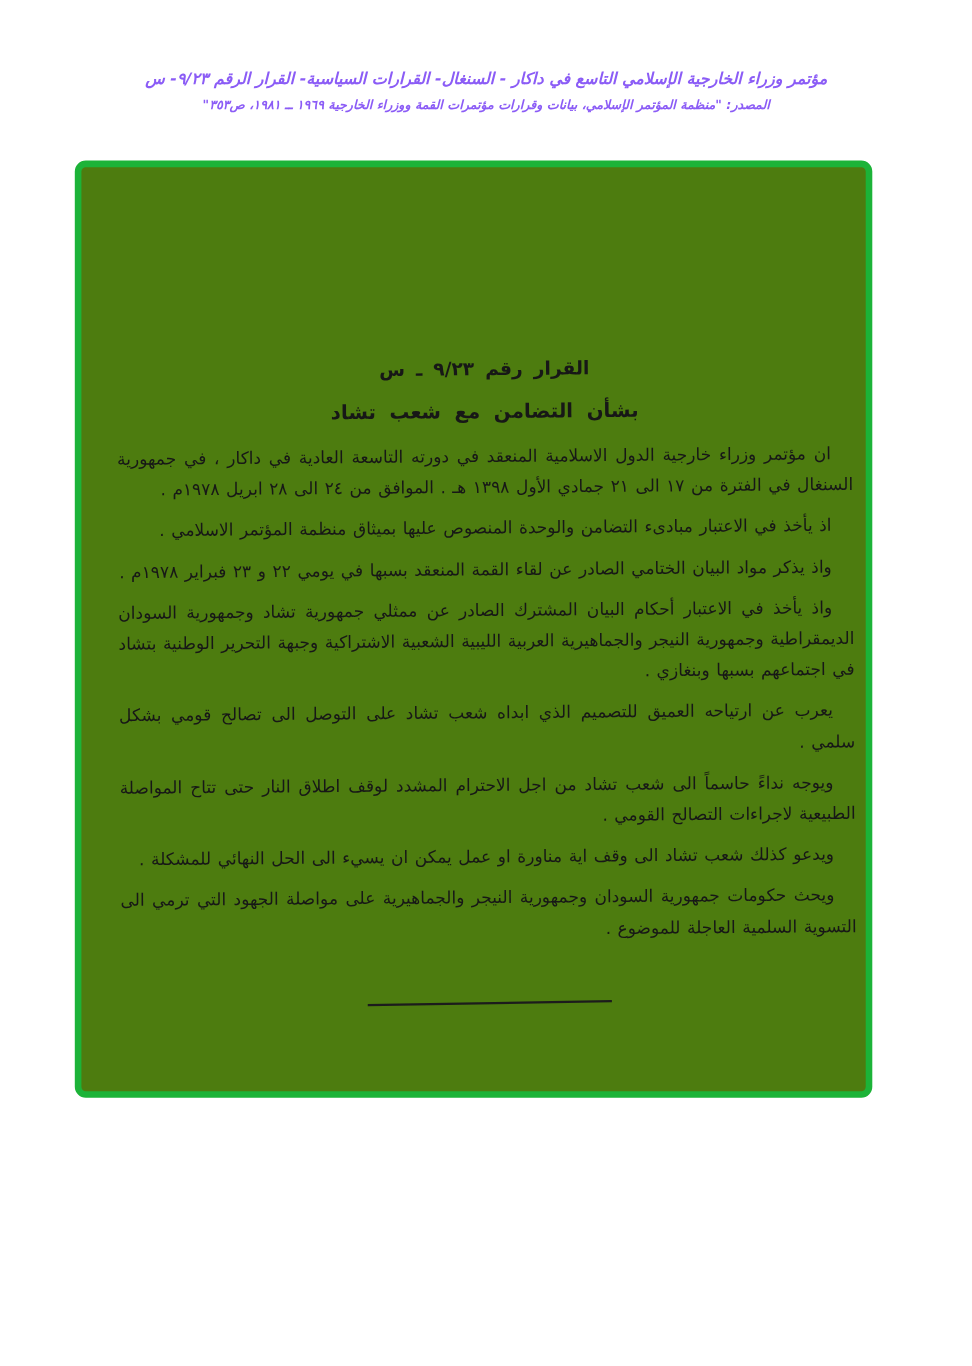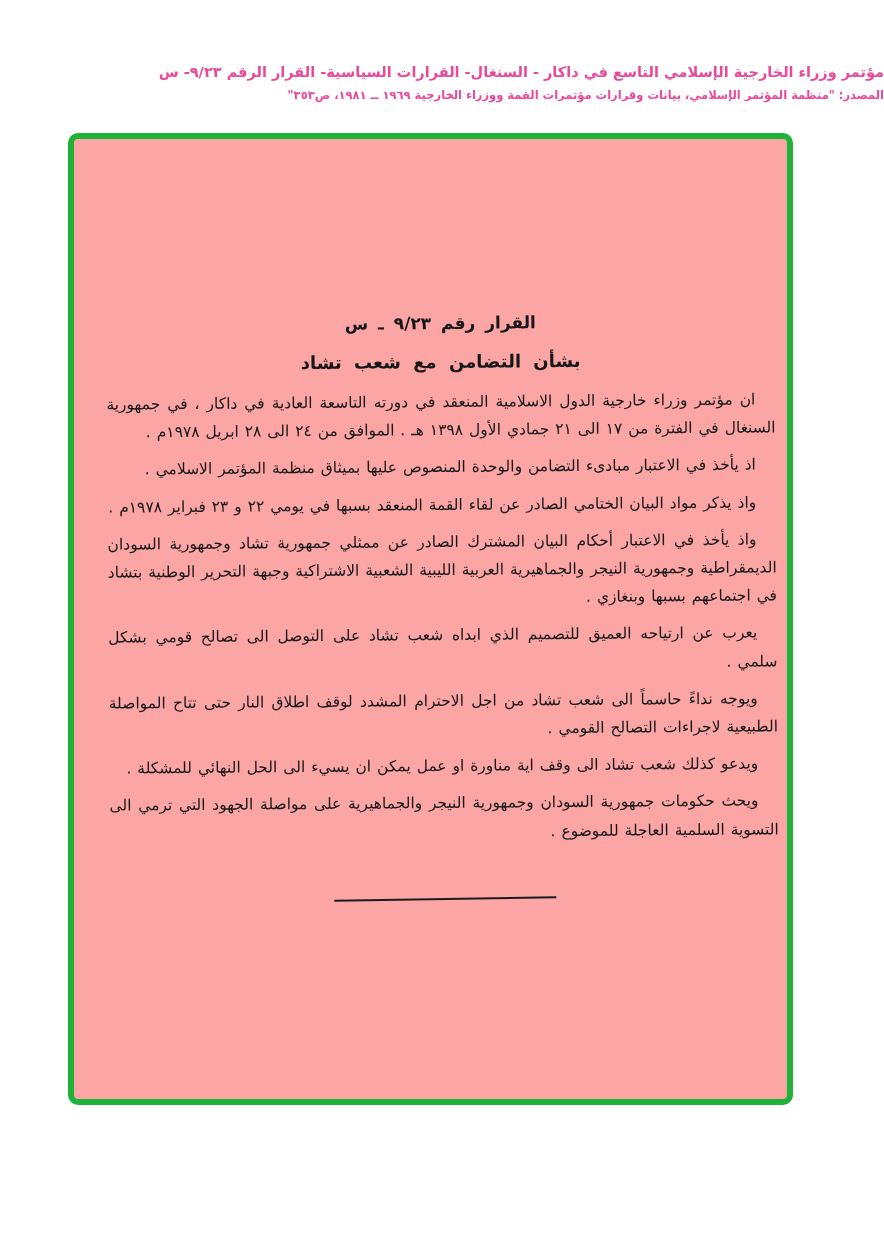--- a/index.html
+++ b/index.html
@@ -15,45 +15,46 @@
     position: relative;
     width: 884px;
     height: 1242px;
     background: #ffffff;
   }
   .doc-header {
     position: absolute;
     top: 64px;
     left: 0;
     width: 884px;
-    text-align: right;
+    text-align: center;
     direction: rtl;
-    color: #ec4899;
+    color: #8b5cf6;
+    font-style: italic;
   }
   .doc-header .line1 {
     font-size: 14.5px;
     font-weight: bold;
     letter-spacing: 0.2px;
   }
   .doc-header .line2 {
     font-size: 11.5px;
     font-weight: bold;
     margin-top: 8px;
     letter-spacing: 0.1px;
   }
   .highlight-box {
     position: absolute;
     left: 68px;
-    top: 133px;
+    top: 146px;
     width: 725px;
-    height: 972px;
+    height: 852px;
     box-sizing: border-box;
     border: 6px solid #1cb338;
     border-radius: 10px;
-    background: #fca5a5;
+    background: #4d7c0f;
   }
   .scan {
     position: absolute;
     top: 174px;
     left: 34px;
     right: 10px;
     direction: rtl;
     color: #171717;
     transform: rotate(-0.45deg);
   }

